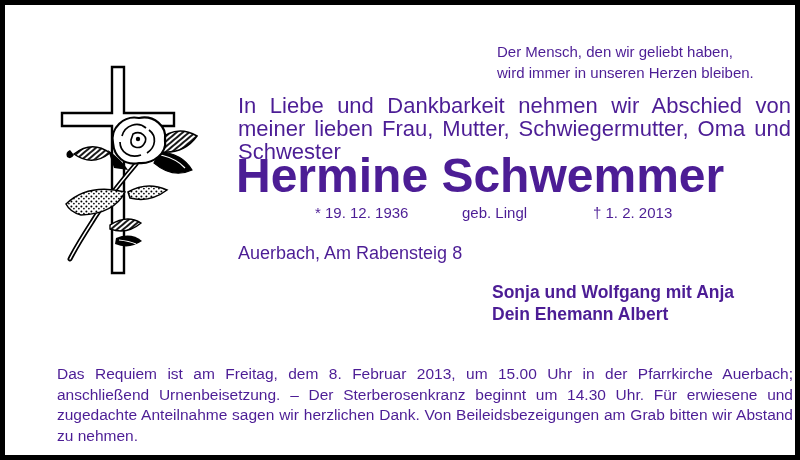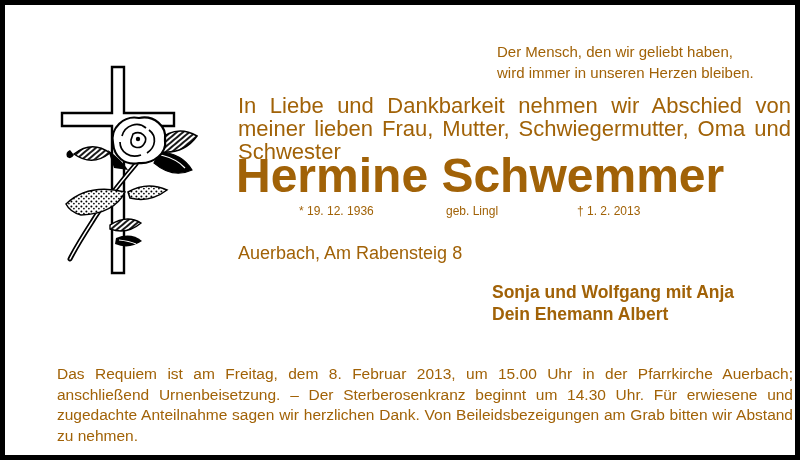--- a/index.html
+++ b/index.html
@@ -6,21 +6,21 @@
   html, body { background: #e8e8e8; }
   body { font-family: "Liberation Sans", sans-serif; }
 
   .notice {
     position: relative;
     width: 800px;
     height: 460px;
     background: #ffffff;
     border: 5px solid #000000;
     overflow: hidden;
-    color: #a16207;
+    color: #4c1d95;
   }
 
   .abs { position: absolute; }
 
   .illustration {
     left: 25px;
     top: 35px;
     width: 185px;
     height: 245px;
   }
@@ -48,25 +48,25 @@
     top: 146px;
     width: 560px;
     font-size: 48px;
     line-height: 50px;
     font-weight: bold;
     letter-spacing: 0px;
     white-space: nowrap;
   }
 
   .dates-row {
-    left: 217px;
+    left: 233px;
     top: 199px;
     width: 553px;
     height: 22px;
-    font-size: 12px;
+    font-size: 15px;
   }
   .dates-row .birth-date { position: absolute; left: 77px; top: 0; }
   .dates-row .maiden-name { position: absolute; left: 224px; top: 0; }
   .dates-row .death-date { position: absolute; left: 355px; top: 0; }
 
   .address-line {
     left: 233px;
     top: 238px;
     font-size: 18px;
   }

